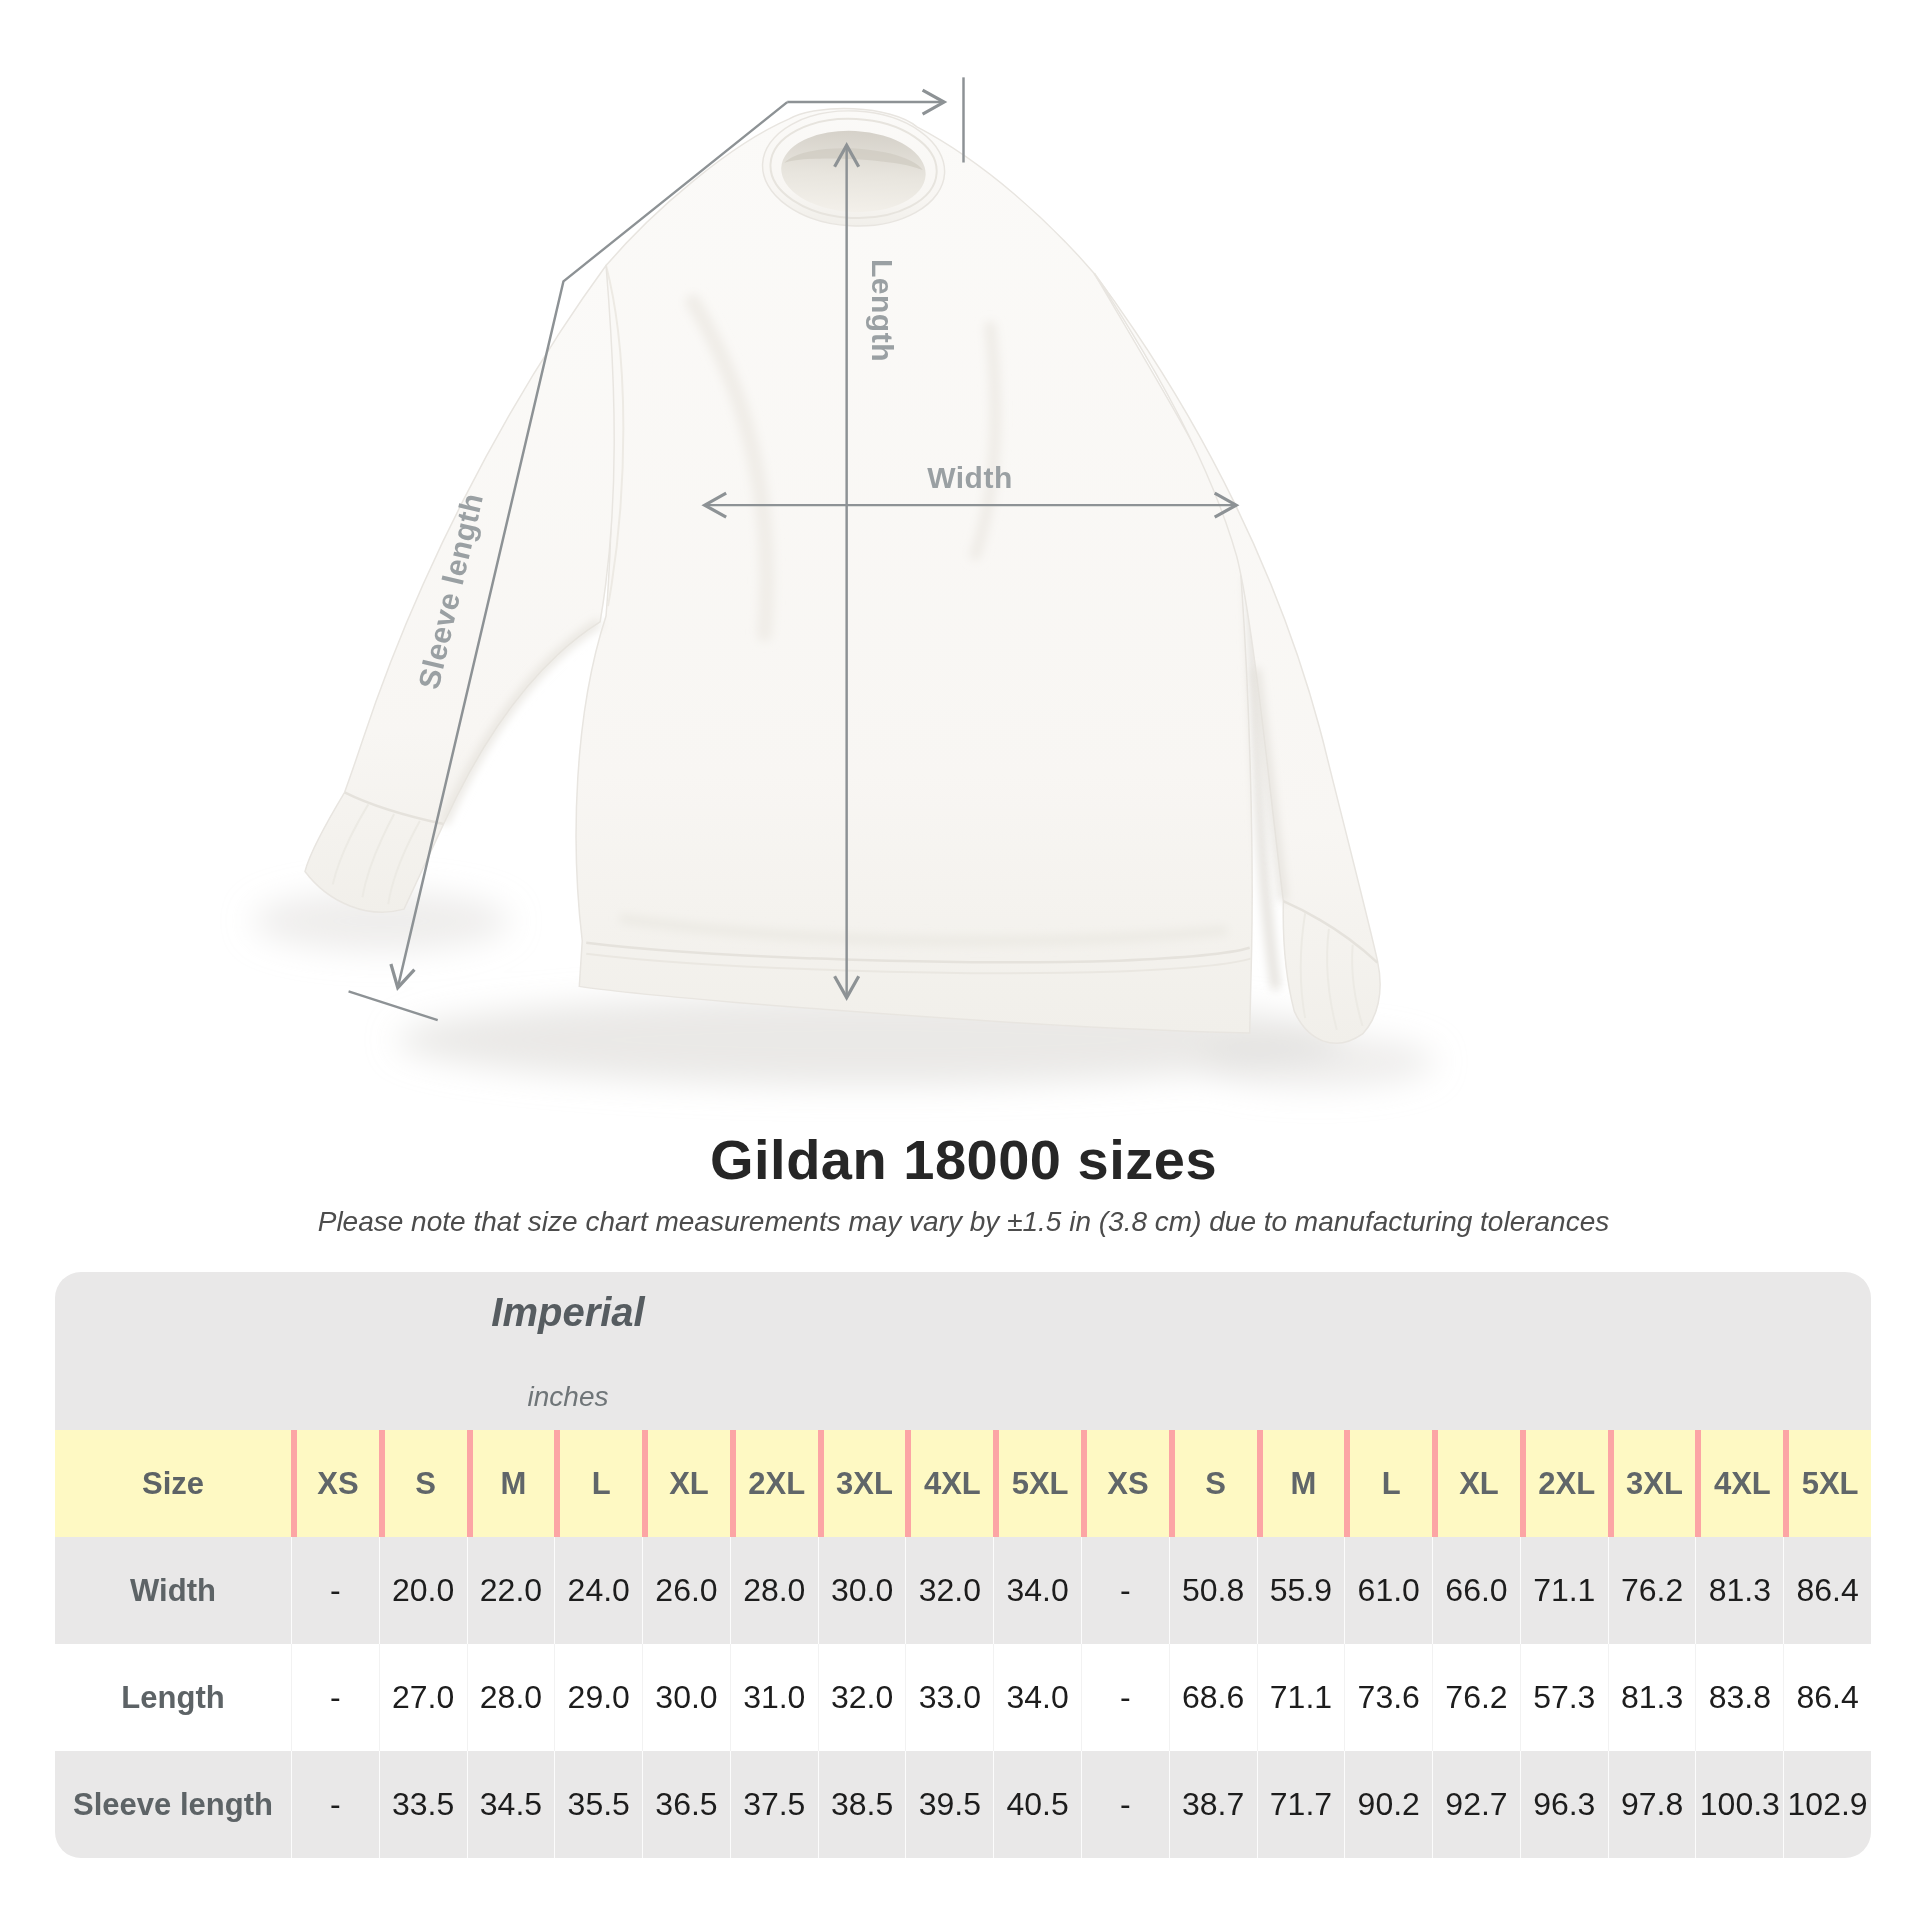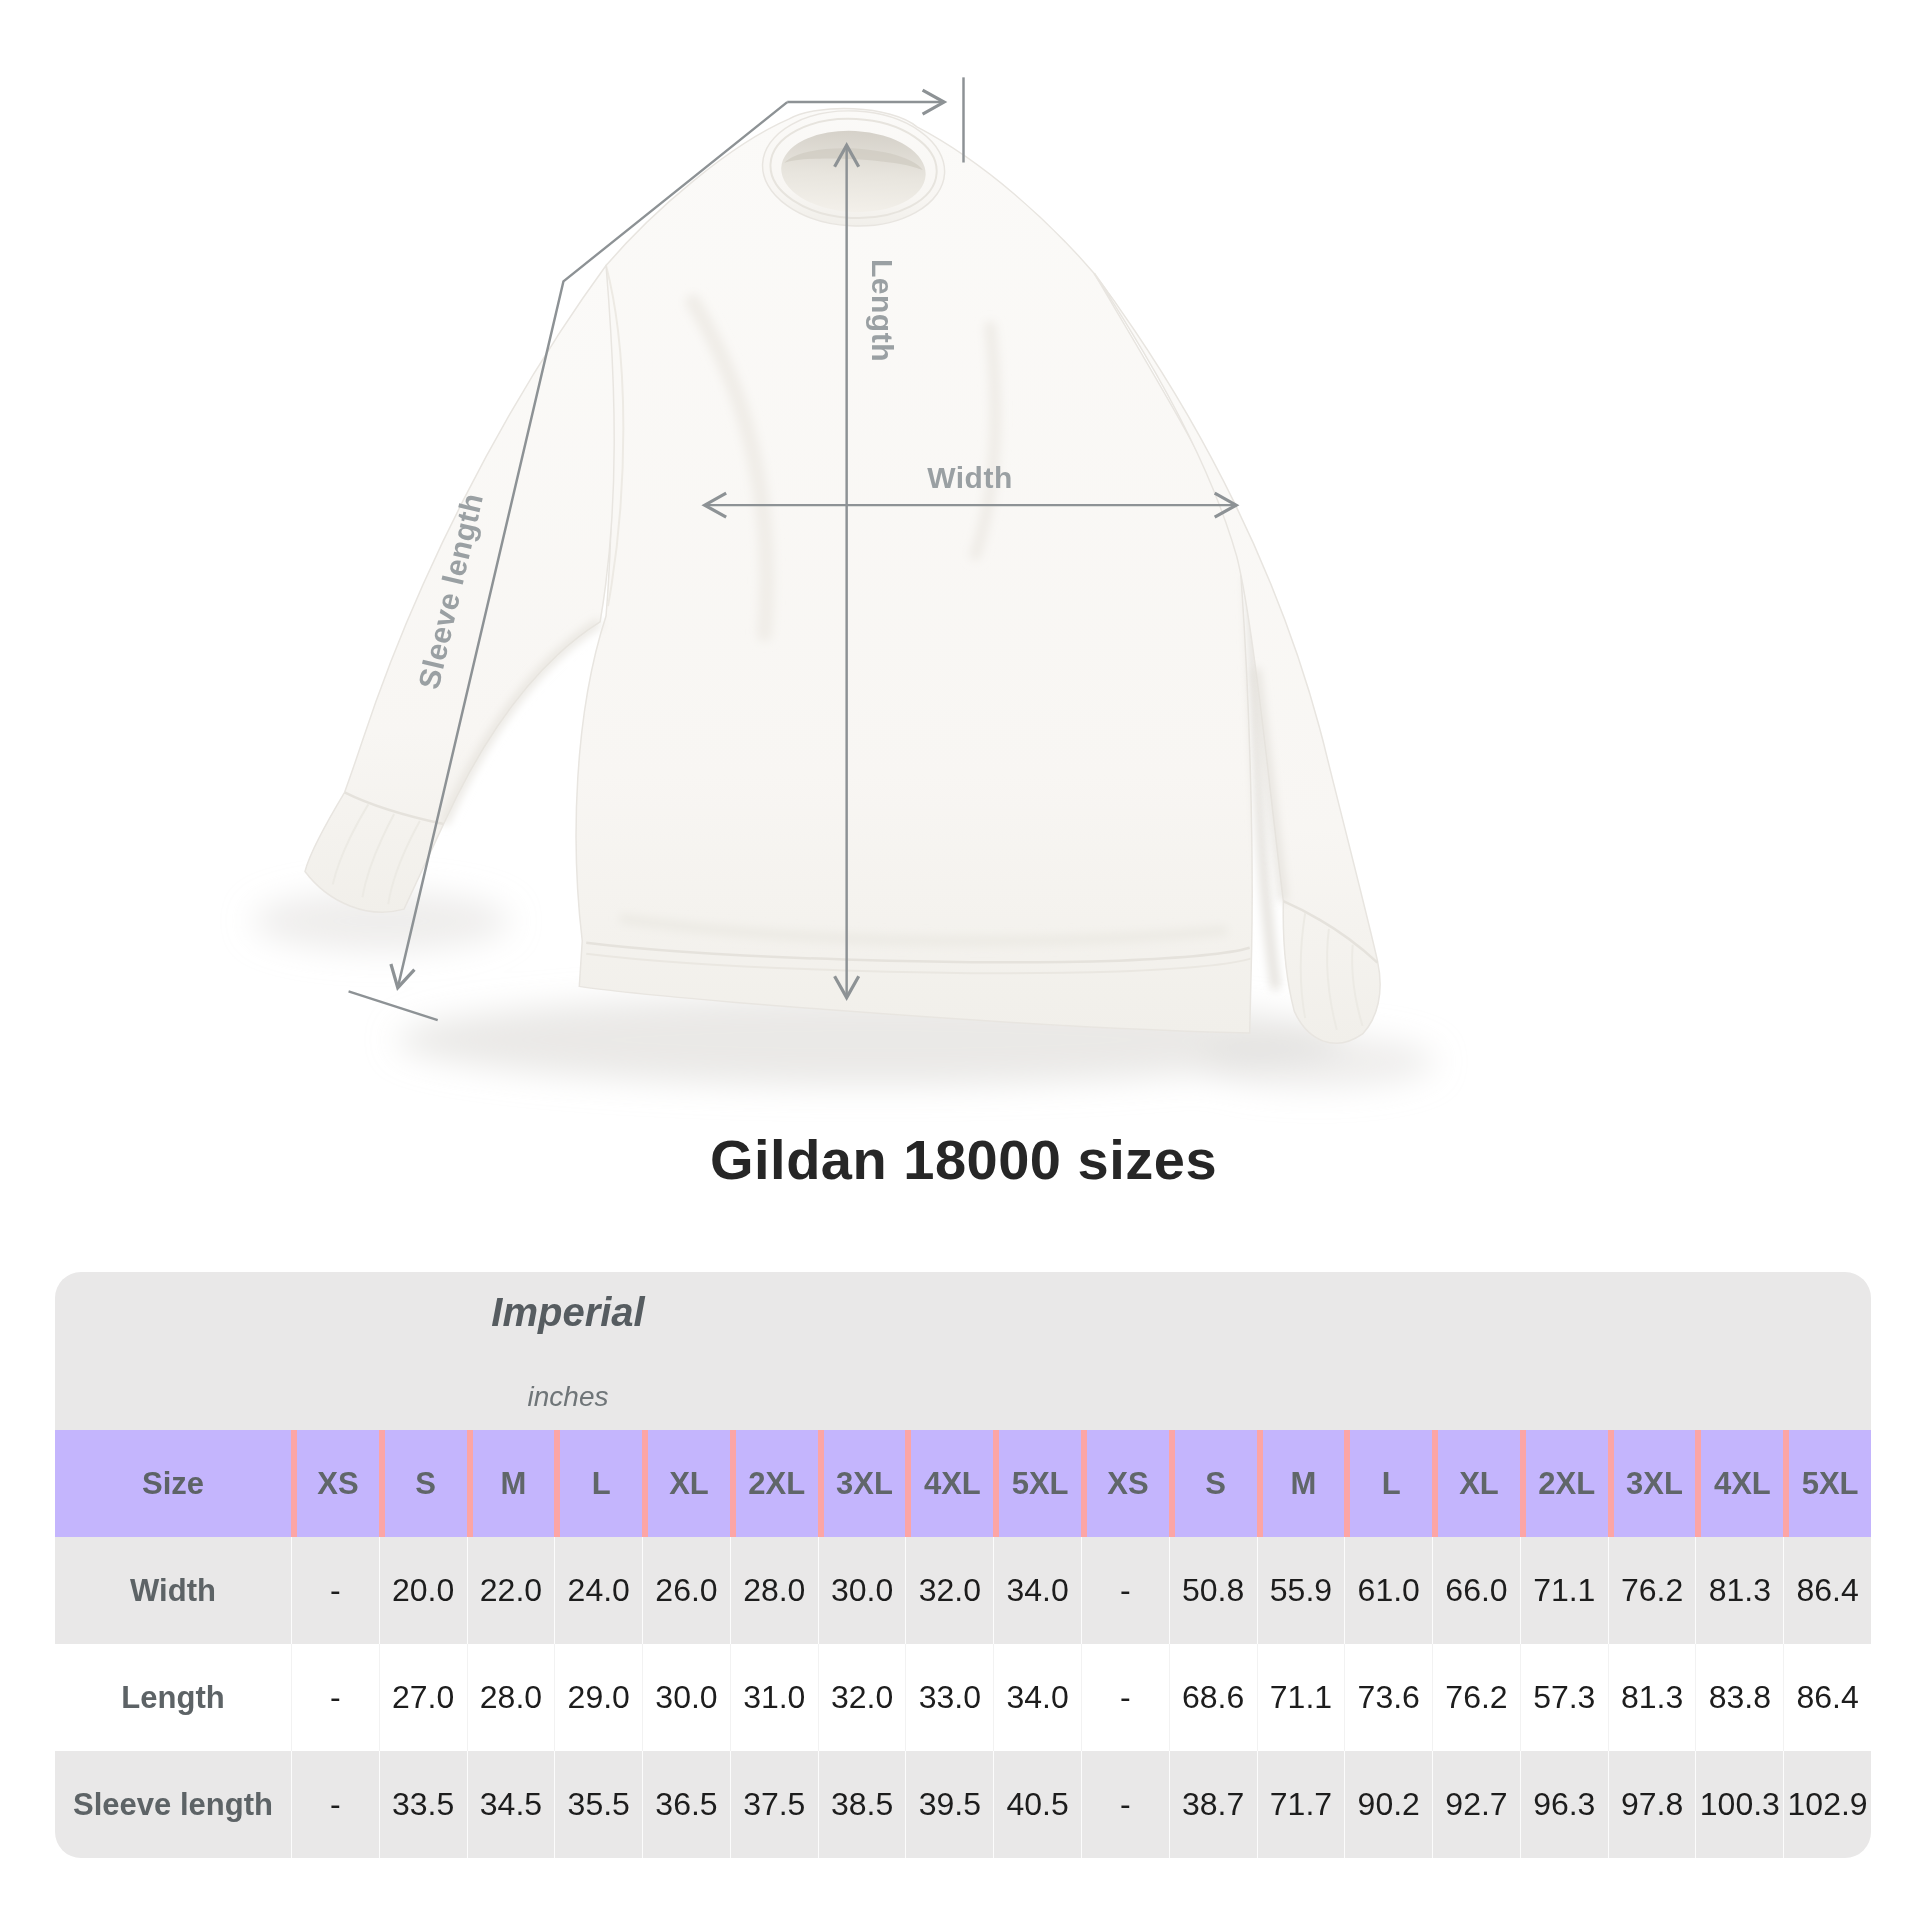--- a/index.html
+++ b/index.html
@@ -33,21 +33,21 @@
     display:grid;grid-template-columns:1026px 790px;height:158px;
     background:#e9e8e8;border-radius:26px 26px 0 0;
   }
   .band-cell{display:flex;flex-direction:column;align-items:center;justify-content:center;gap:10px;}
   .band-title{font-size:40px;font-weight:bold;font-style:italic;color:#565c60;}
   .band-sub{font-size:28px;font-style:italic;color:#6f7578;margin-top:36px;}
   .trow{display:grid;grid-template-columns:236px repeat(18,1fr);height:107px;}
   .cell{display:flex;align-items:center;justify-content:center;font-size:32px;color:#1d1d1d;}
   .label-cell{font-weight:bold;color:#5d6366;font-size:31px;}
   .head-cell{font-weight:bold;color:#606669;font-size:31px;}
-  .row-sizes{background:#c4b5fd;}
+  .row-sizes{background:#fef9c3;}
   .row-sizes .cell + .cell{border-left:6px solid #fca5a5;}
   .row-gray{background:#e9e8e8;}
   .row-gray .cell + .cell{border-left:1px solid rgba(255,255,255,.85);}
   .row-white{background:#ffffff;}
   .row-white.data-row .cell + .cell{border-left:1px solid rgba(0,0,0,.05);}
   .row-last{border-radius:0 0 26px 26px;}
   .row-last .cell:first-child{border-radius:0 0 0 26px;}
   .row-last .cell:last-child{border-radius:0 0 26px 0;}
 </style>
 </head>
@@ -174,20 +174,21 @@
         </g>
       </g>
     </svg>
 
     <div class="ann-label ann-length">Length</div>
     <div class="ann-label ann-width">Width</div>
     <div class="ann-label ann-sleeve">Sleeve length</div>
   </div>
 
   <div class="title">Gildan 18000 sizes</div>
+  <div class="subtitle">Please note that size chart measurements may vary by ±1.5 in (3.8 cm) due to manufacturing tolerances</div>
 
   <div class="size-table">
 
     <div class="band">
       <div class="band-cell">
         <div class="band-title">Imperial</div>
         <div class="band-sub">inches</div>
       </div>
     </div>
 

